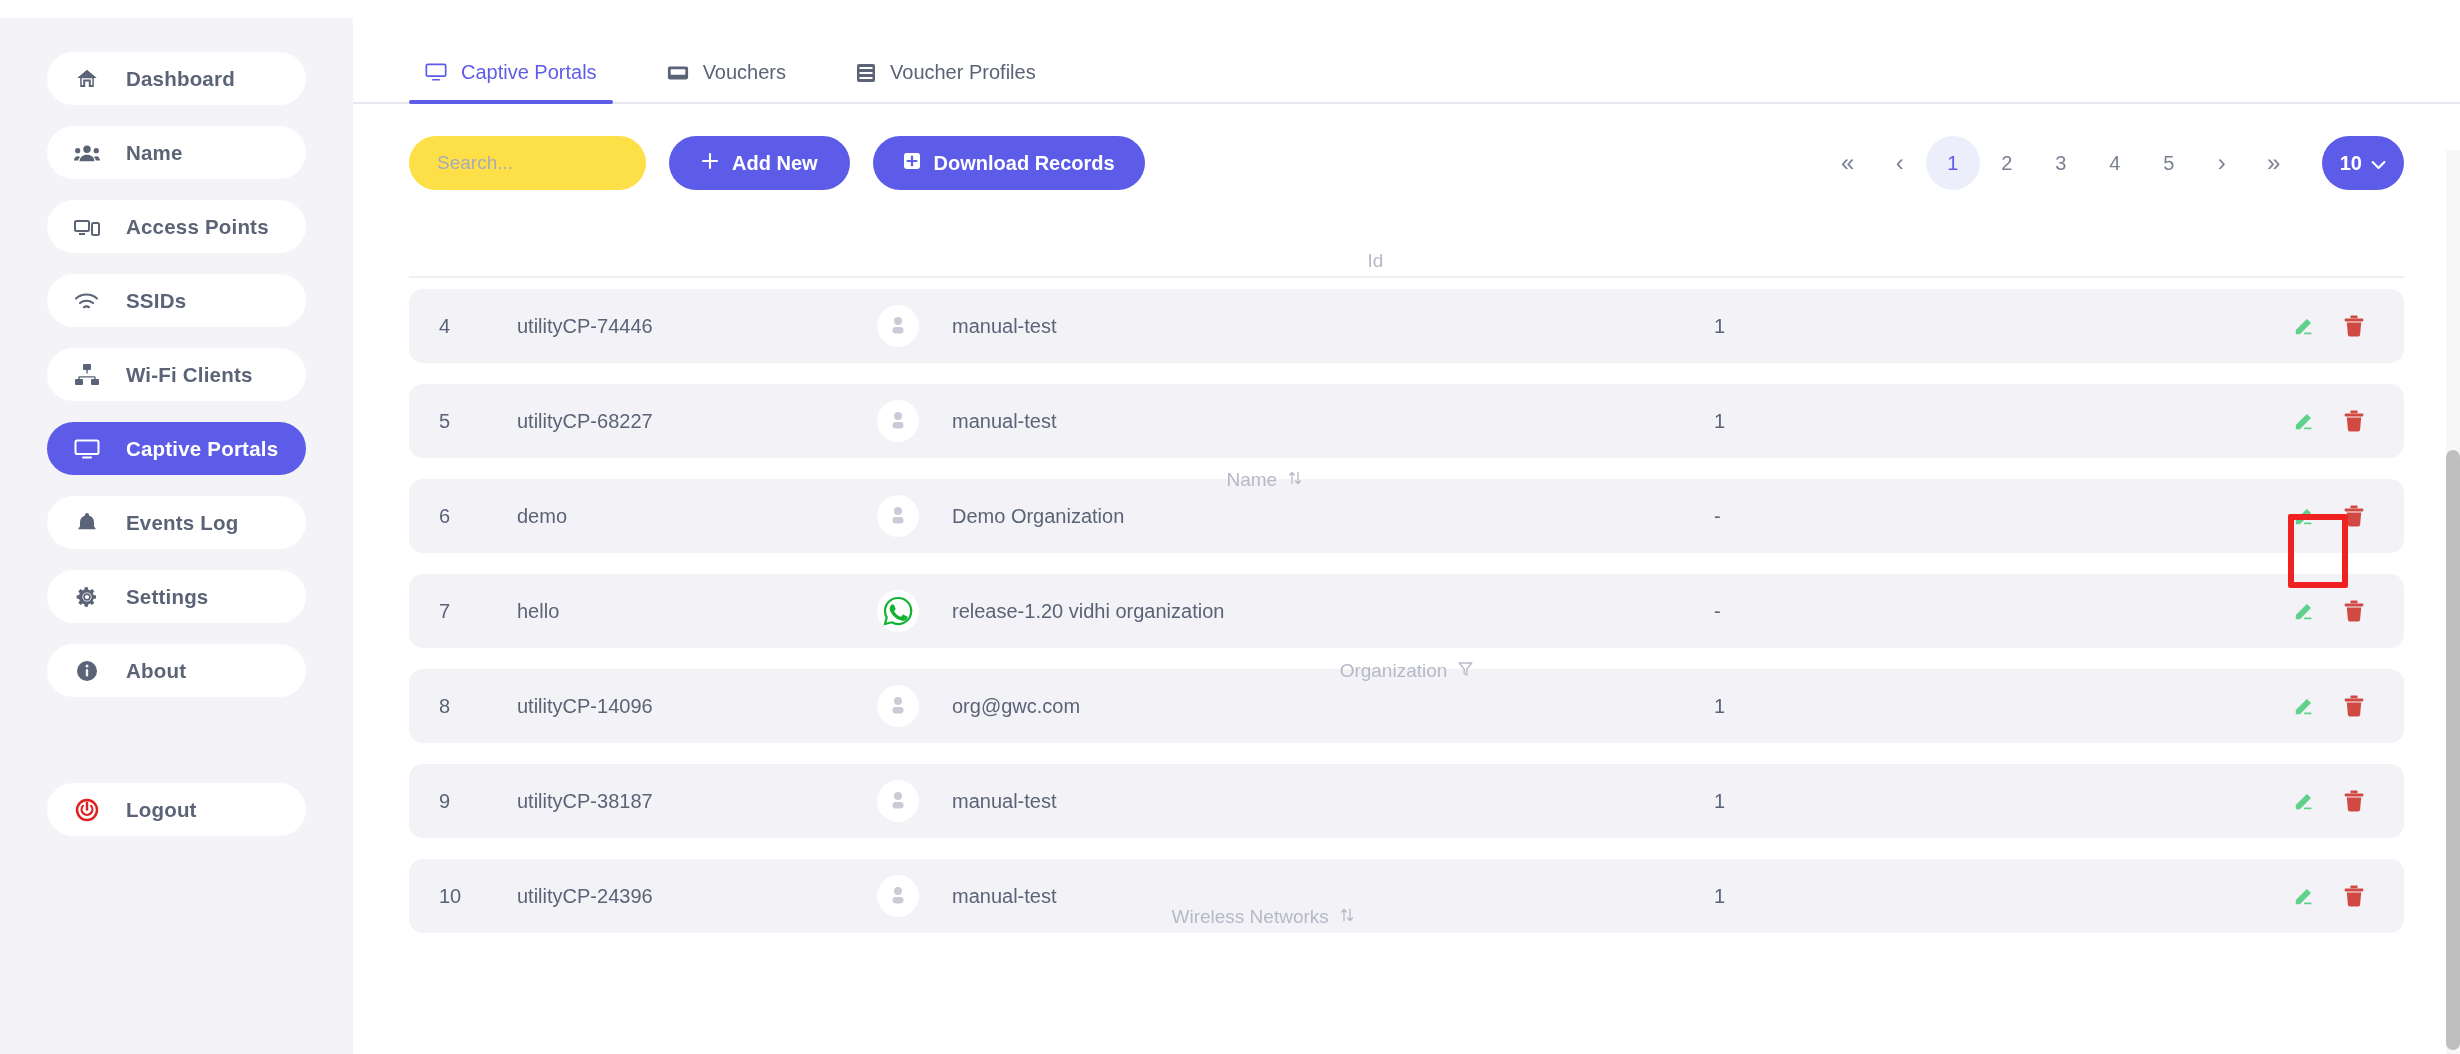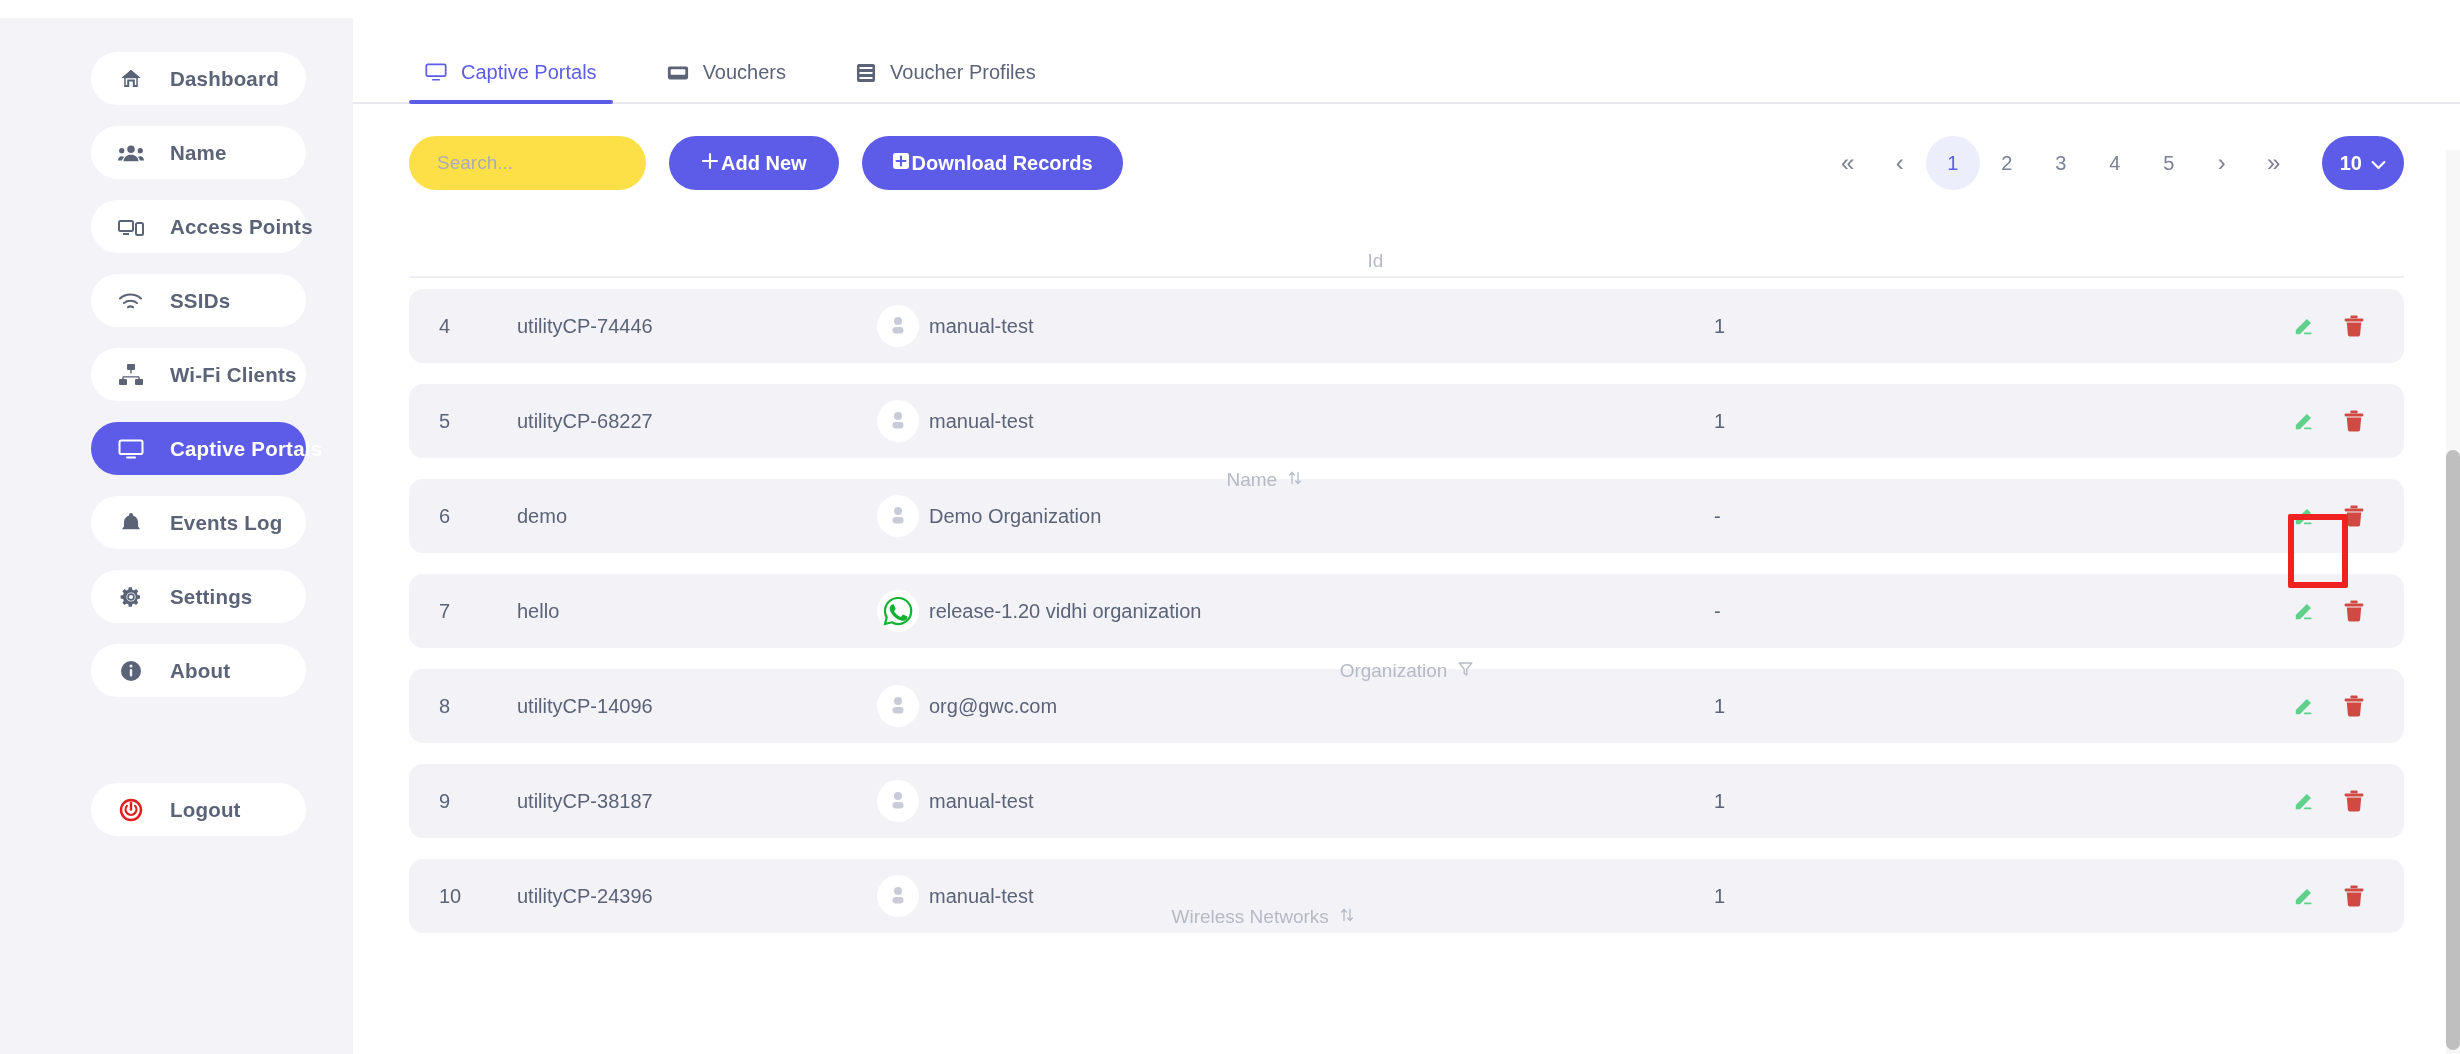--- a/index.html
+++ b/index.html
@@ -26,21 +26,21 @@
     padding-top: 18px;
     position: relative;
     z-index: 2;
   }
   .sidebar-topcap {
     position: absolute;
     left: 0; top: 0;
     width: 353px; height: 18px;
     background: #ffffff;
   }
-  .nav-list { padding: 0 47px; margin-top: 34px; margin-left: 44px; }
+  .nav-list { padding: 0 47px; margin-top: 34px; }
   .nav-item {
     display: flex;
     align-items: center;
     height: 53px;
     border-radius: 28px;
     background: #ffffff;
     margin-bottom: 21px;
     padding-left: 27px;
     color: #5b6377;
     cursor: pointer;
@@ -127,21 +127,21 @@
     font-size: 19px;
     color: #5b6377;
     font-family: "Liberation Sans", sans-serif;
   }
   .search-box::placeholder { color: #a8abb8; }
 
   .btn {
     display: inline-flex;
     align-items: center;
     justify-content: center;
-    gap: 2px;
+    gap: 13px;
     height: 54px;
     border-radius: 27px;
     background: #5c5ce8;
     color: #fff;
     font-size: 20px;
     font-weight: 700;
     border: none;
     cursor: pointer;
     padding: 0 30px;
     font-family: "Liberation Sans", sans-serif;
@@ -229,21 +229,21 @@
     border-radius: 14px;
     margin-bottom: 21px;
   }
   .td {
     font-size: 20px;
     color: #5b6377;
     display: flex;
     align-items: center;
     white-space: nowrap;
   }
-  .org-cell { gap: 10px; }
+  .org-cell { gap: 33px; }
   .avatar {
     width: 42px; height: 42px;
     border-radius: 50%;
     background: #ffffff;
     display: flex;
     align-items: center;
     justify-content: center;
     flex: 0 0 42px;
   }
   .actions { justify-content: flex-end; gap: 22px; padding-right: 6px; }

